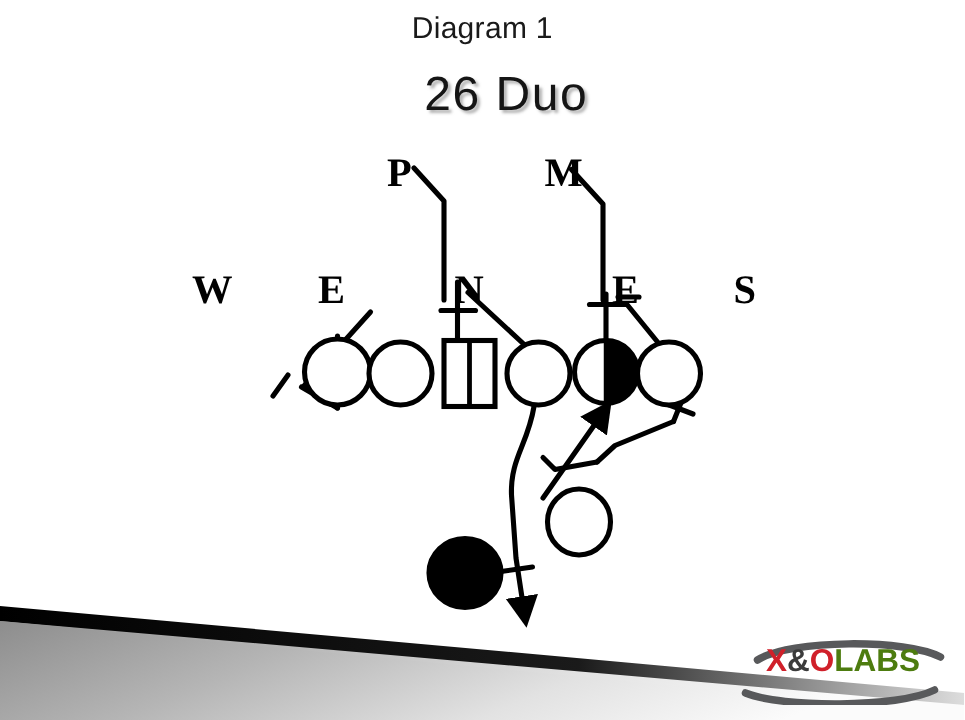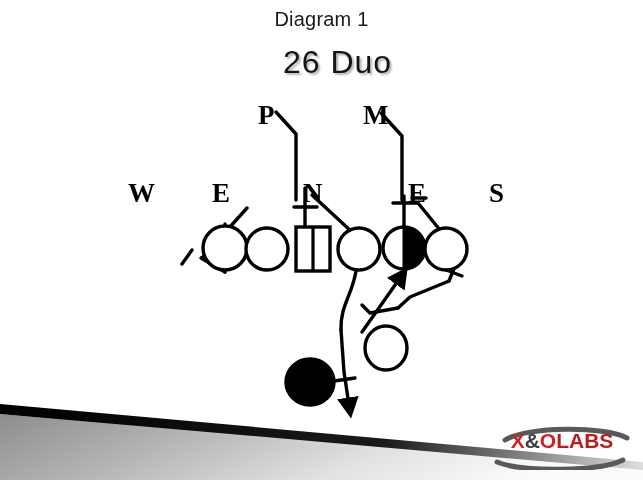--- a/index.html
+++ b/index.html
@@ -77,21 +77,21 @@
     top: 6px;
     width: 150px;
     text-align: center;
     font-family: "Liberation Sans", sans-serif;
     font-size: 21px;
     font-weight: 700;
     line-height: 1;
     white-space: nowrap;
   }
   #logo-xo { color: #d0202a; }
-  #logo-labs { color: #b91c1c; }
+  #logo-labs { color: #4d7c0f; }
   #logo-amp { color: #3b3b3b; }
   #logo-tagline {
     position: absolute;
     left: 0;
     top: 30px;
     width: 150px;
     text-align: center;
     font-family: "Liberation Sans", sans-serif;
     font-size: 8px;
     font-weight: 400;

